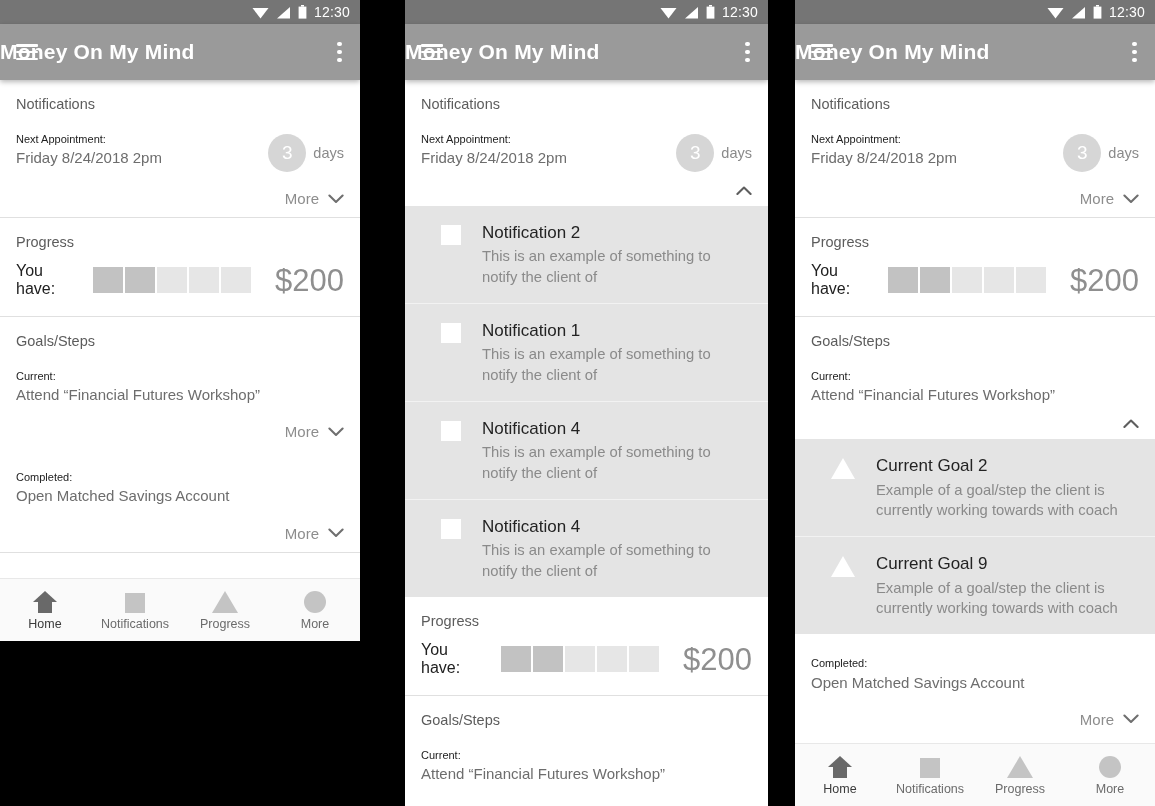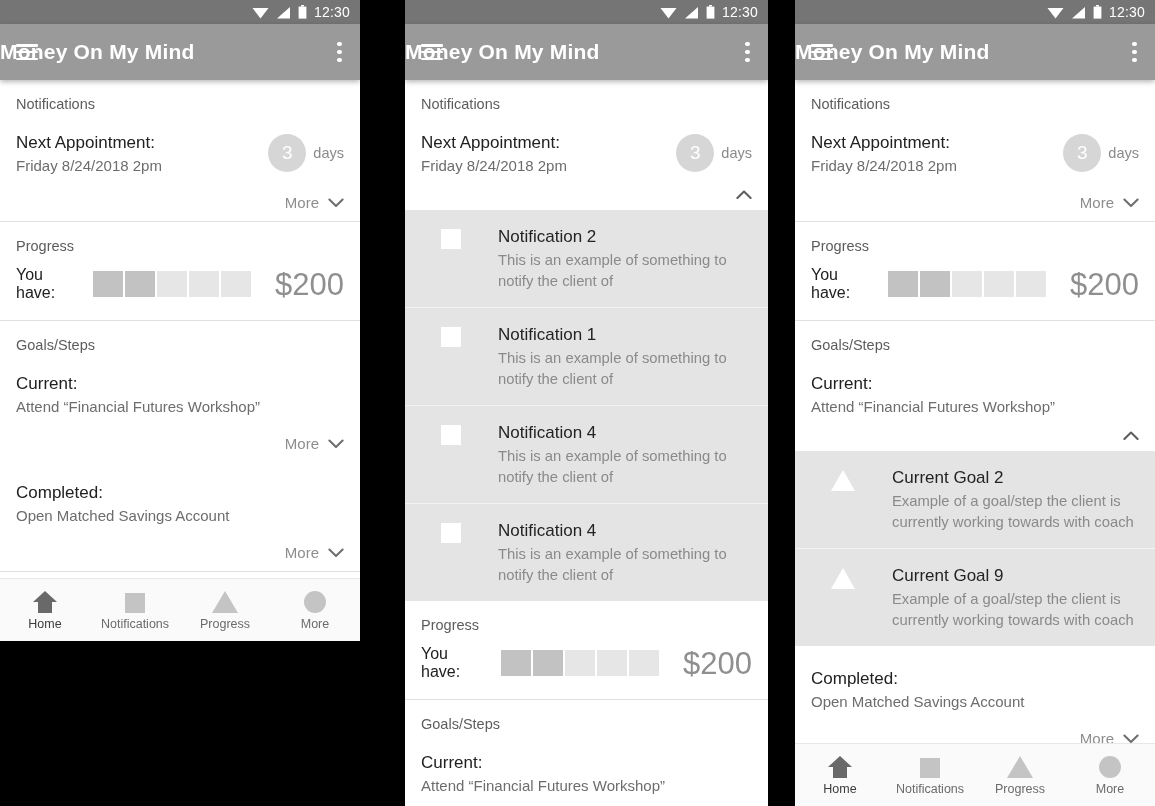--- a/index.html
+++ b/index.html
@@ -95,21 +95,21 @@
     color: #5c5c5c;
     padding-top: 16px;
   }
   .row-main {
     display: flex;
     align-items: flex-start;
     padding-top: 20px;
   }
   .row-text { flex: 1; }
   .label-strong {
-    font-size: 17px;
+    font-size: 11px;
     color: #212121;
     line-height: 1.28;
   }
   .label-sub {
     font-size: 15px;
     color: #6d6d6d;
     line-height: 1.35;
     margin-top: 2px;
   }
   .days-wrap {
@@ -166,21 +166,21 @@
     margin-left: 6px;
     line-height: 1;
     font-weight: 300;
   }
 
   
   .exp-list { background: #e4e4e4; }
   .exp-item {
     display: flex;
     align-items: flex-start;
-    gap: 37px;
+    gap: 21px;
     padding: 16px 18px 16px 36px;
     border-bottom: 1px solid #f2f2f2;
     box-sizing: border-box;
     cursor: pointer;
   }
   .exp-item:last-child { border-bottom: none; }
   .exp-check {
     width: 20px; height: 20px;
     background: #ffffff;
     flex: 0 0 auto;

